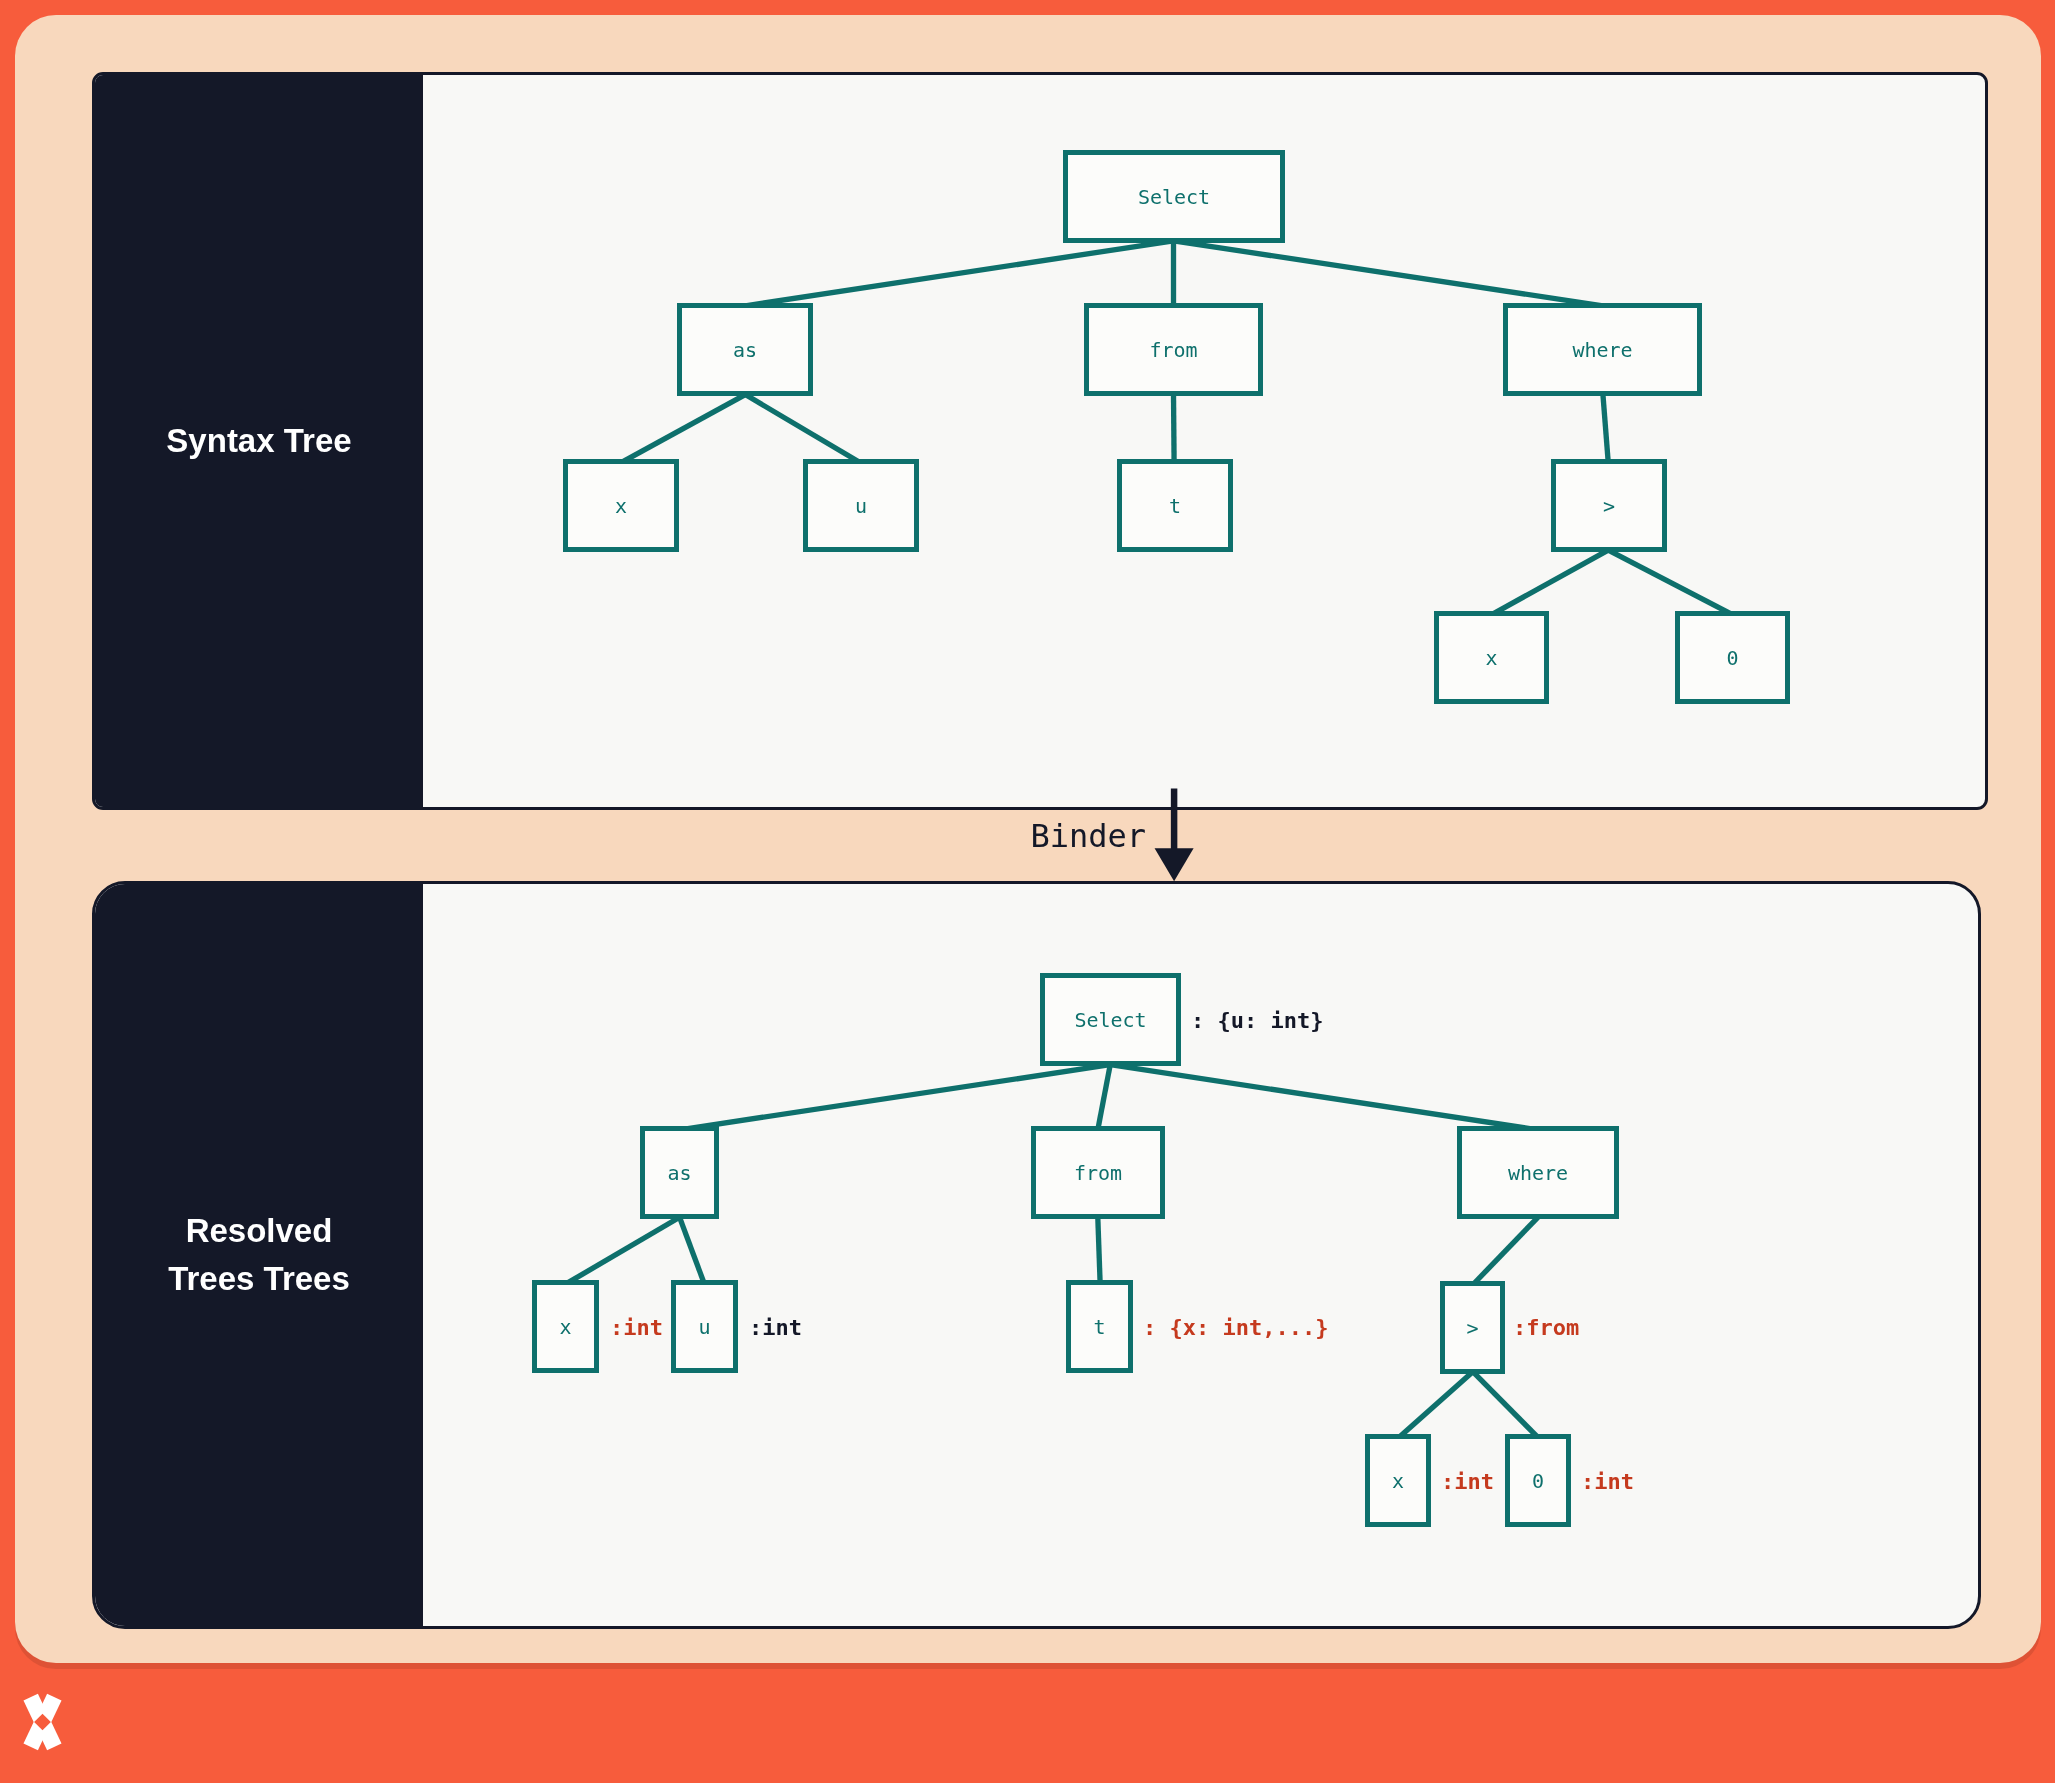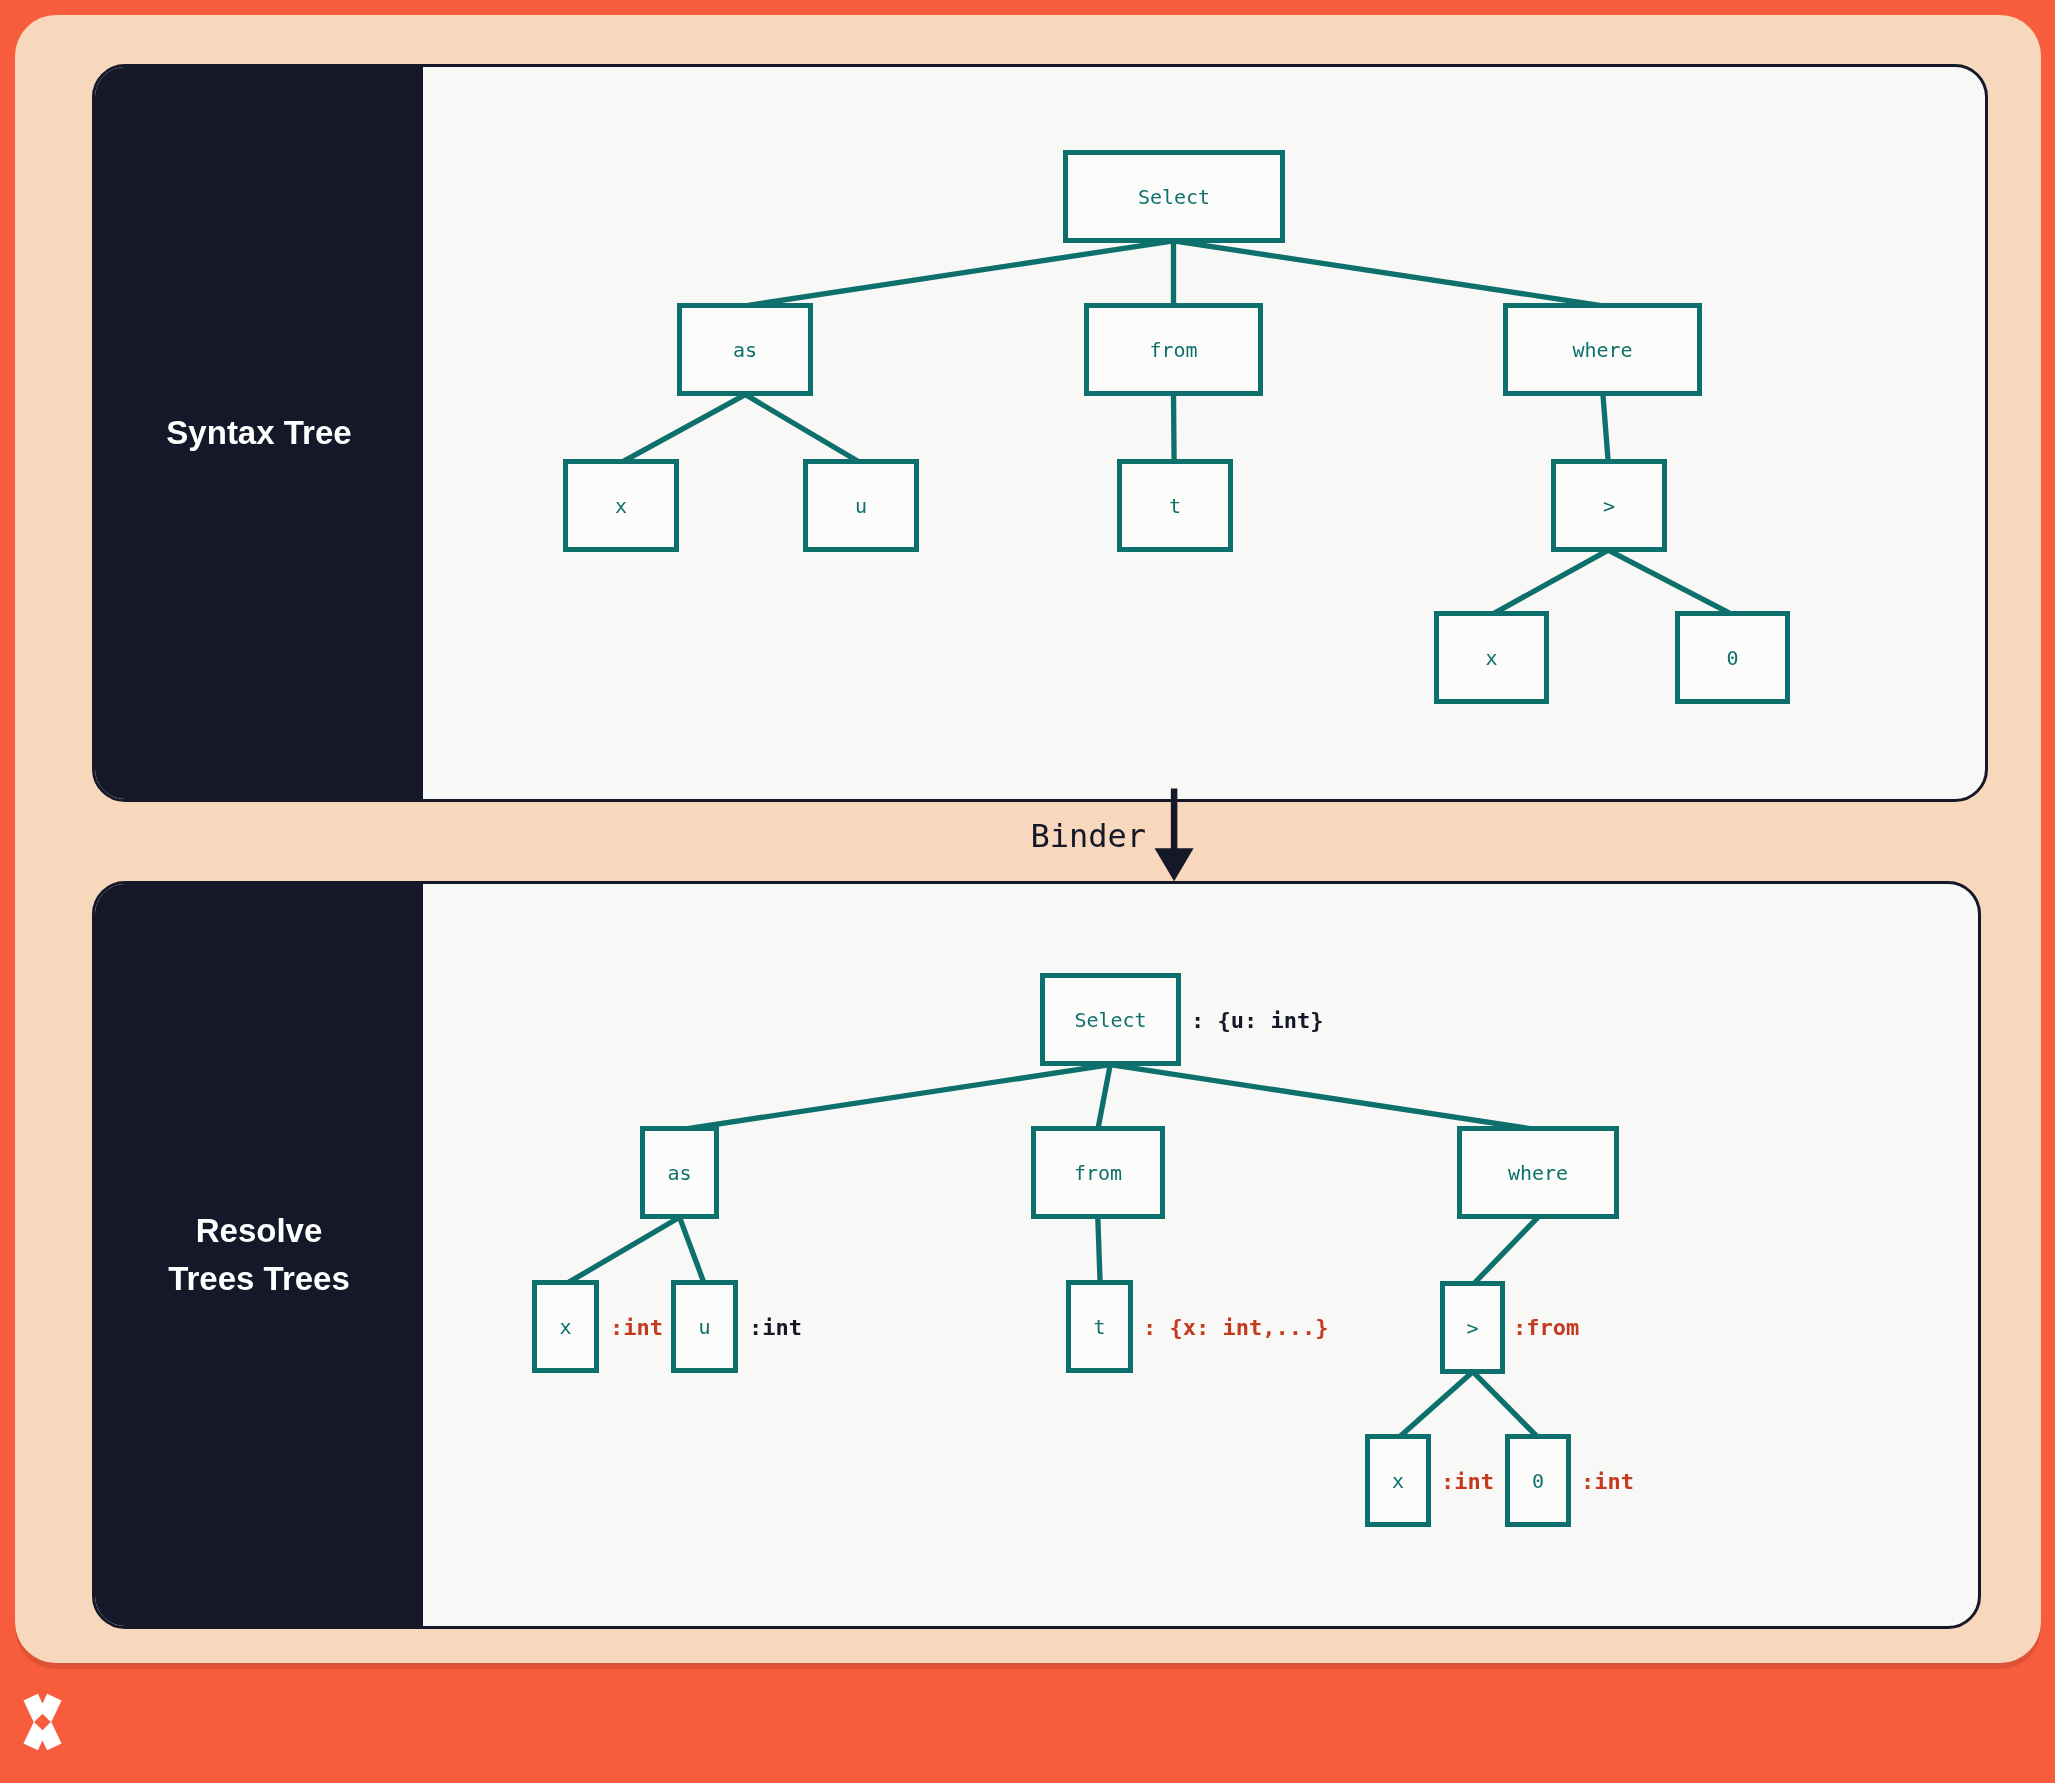--- a/index.html
+++ b/index.html
@@ -17,21 +17,21 @@
     border-radius:41px;
     box-shadow:0 6px 0 rgba(110,40,20,0.18);
   }
   .panel{
     position:absolute;
     background:var(--panel_bg);
     border:3.5px solid var(--navy);
     border-radius:33px;
     overflow:hidden;
   }
-  .panel-1{left:92px;top:64px;width:1890px;height:732px;}
+  .panel-1{left:92px;top:72px;width:1890px;height:732px;border-radius:11px;}
   .panel-2{left:92px;top:881px;width:1883px;height:742px;}
   .sidebar{
     position:absolute;left:0;top:0;bottom:0;width:328px;
     background:var(--navy);
     display:flex;align-items:center;justify-content:center;
     text-align:center;
   }
   .sidebar-label{
     color:#ffffff;
     font-family:"Liberation Sans", sans-serif;
@@ -93,21 +93,21 @@
 
   <div class="panel panel-1">
     <div class="sidebar">
       <div class="sidebar-label">Syntax Tree</div>
     </div>
   </div>
 
   <div class="panel panel-2">
     <div class="sidebar">
       <div class="sidebar-label">
-        <div>Resolve</div>
+        <div>Resolved</div>
         <div>Trees Trees</div>
       </div>
     </div>
   </div>
 
   <svg class="edges" width="2056" height="1784" viewBox="0 0 3476 3016">
 
     <line x1="1984" y1="407" x2="1260" y2="517"></line>
     <line x1="1984" y1="407" x2="1984" y2="517"></line>
     <line x1="1984" y1="407" x2="2710" y2="517"></line>

